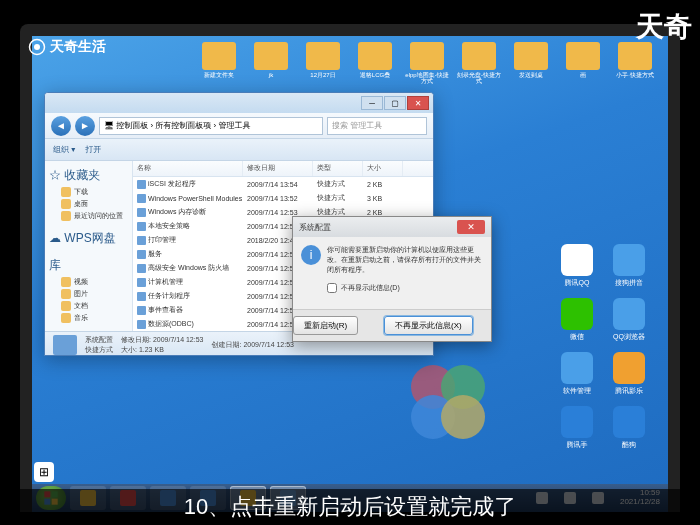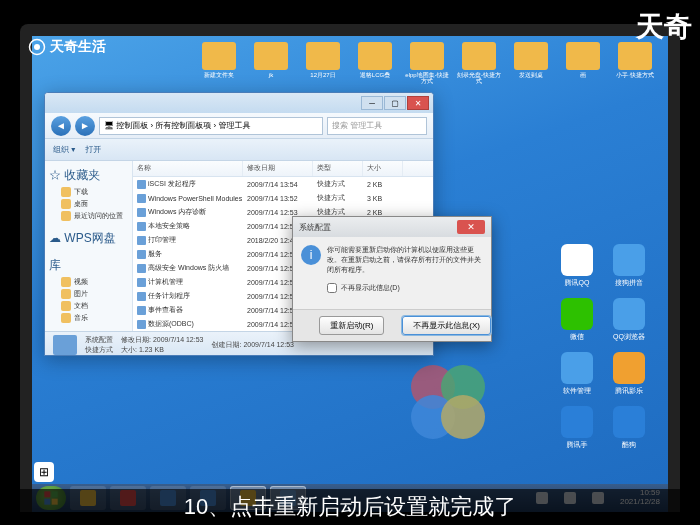--- a/index.html
+++ b/index.html
@@ -45,21 +45,21 @@
 .exp-status{height:26px;background:linear-gradient(#eaf2fa,#d8e6f4);border-top:1px solid #c4d5e6;display:flex;align-items:center;padding:0 8px;gap:8px;font-size:7px;color:#444}
 .status-ico{width:24px;height:20px;background:#6aa0d8;border-radius:2px}
 .dialog{position:absolute;top:180px;left:260px;width:200px;background:#f0f0f0;border:1px solid #888;box-shadow:0 4px 16px rgba(0,0,0,0.4);z-index:50}
 .dlg-title{height:20px;background:linear-gradient(#ebedef,#d8dce0);display:flex;align-items:center;padding:0 6px;font-size:8px;color:#333}
 .dlg-close{margin-left:auto;width:28px;height:14px;background:#d9534f;color:#fff;font-size:9px;display:flex;align-items:center;justify-content:center;border-radius:2px;cursor:pointer}
 .dlg-body{padding:8px;font-size:7px;color:#333}
 .dlg-msg{display:flex;gap:6px;align-items:flex-start;margin-bottom:8px}
 .dlg-icon{width:20px;height:20px;border-radius:50%;background:#4a90d8;color:#fff;display:flex;align-items:center;justify-content:center;font-size:12px;flex-shrink:0}
 .dlg-check{display:flex;align-items:center;gap:4px;margin-bottom:8px;padding-left:26px}
 .dlg-check input{width:10px;height:10px}
-.dlg-btns{display:flex;justify-content:flex-end;gap:18px;padding:6px 0;background:#e6e6e6;border-top:1px solid #ccc}
+.dlg-btns{display:flex;justify-content:flex-start;gap:26px;padding:6px 0;background:#e6e6e6;border-top:1px solid #ccc}
 .dlg-btn{padding:3px 10px;font-size:8px;background:linear-gradient(#fefefe,#e4e4e4);border:1px solid #999;border-radius:3px;cursor:pointer}
 .dlg-btn.primary{border-color:#4a90d8;box-shadow:0 0 0 1px #8ab8e0}
 .taskbar{position:absolute;bottom:0;left:0;right:0;height:28px;background:linear-gradient(rgba(60,90,130,0.85),rgba(30,50,80,0.9));display:flex;align-items:center;padding:0 4px;gap:4px}
 .start-btn{width:30px;height:24px;border-radius:12px;background:radial-gradient(circle at 40% 40%,#7ab850,#3a7a30);display:flex;align-items:center;justify-content:center;cursor:pointer}
 .start-btn svg{width:16px;height:16px}
 .tb-item{width:36px;height:24px;background:rgba(255,255,255,0.12);border-radius:3px;display:flex;align-items:center;justify-content:center;cursor:pointer}
 .tb-item.active{background:rgba(255,255,255,0.3);box-shadow:inset 0 0 0 1px rgba(255,255,255,0.4)}
 .tb-ico{width:16px;height:16px;border-radius:2px}
 .tb-spacer{flex:1}
 .tray{display:flex;align-items:center;gap:16px;padding-right:4px}

